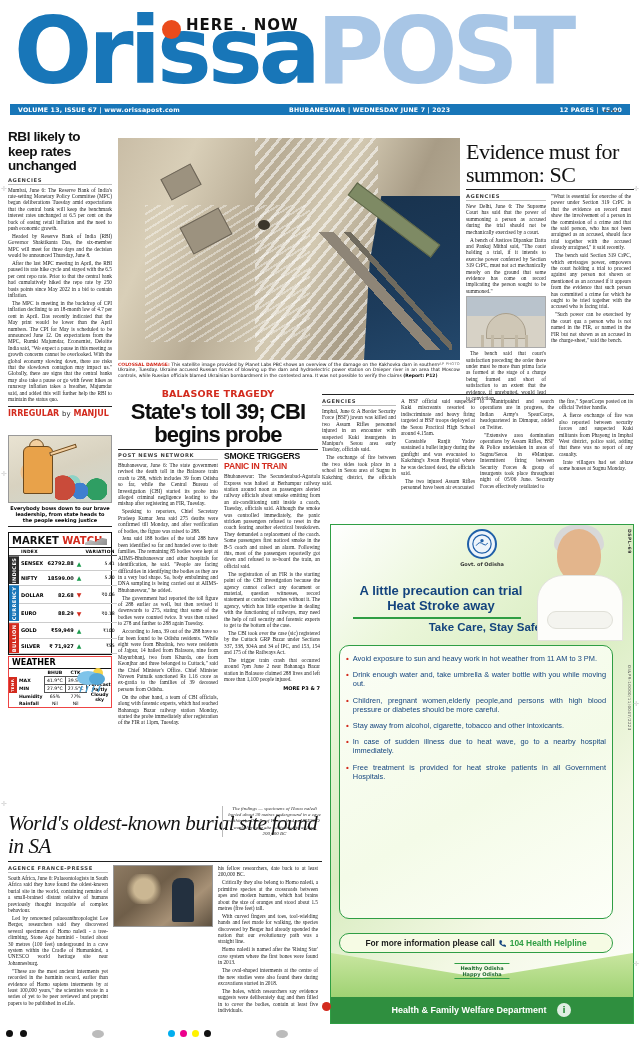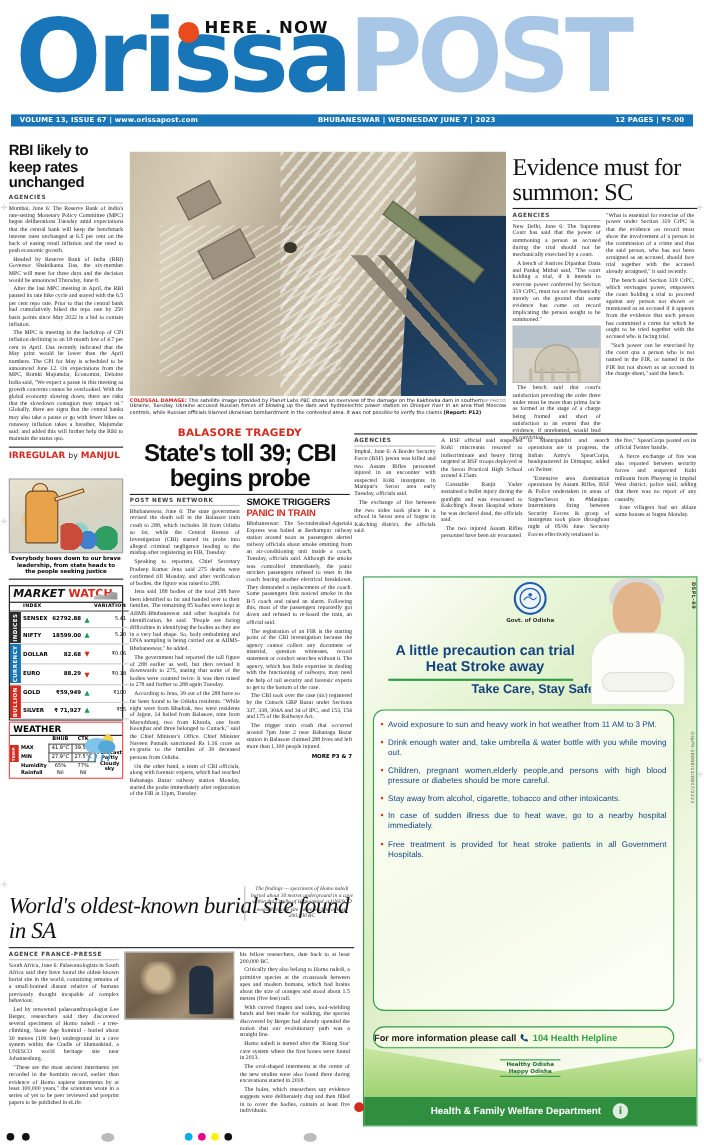--- a/index.html
+++ b/index.html
@@ -105,21 +105,21 @@
     border-bottom:1px solid #222; padding-bottom:3px;
   }
 
   
   .mw { margin-top:5px; border:1px solid #111; }
   .mw-head {
     font-family:"DejaVu Sans", sans-serif; font-weight:bold;
     font-size:10px; padding:2px 3px 1px 3px; position:relative;
     border-bottom:1px solid #111;
   }
-  .mw-head .m { color:#111;font-style:italic; }
+  .mw-head .m { color:#111; }
   .mw-head .w { color:#d32b1e; }
   .mw-head .glyph {
     position:absolute; right:4px; top:3px; width:22px; height:9px;
     background:linear-gradient(135deg,#cfcfcf,#8e8e8e);
     clip-path:polygon(0 70%,25% 40%,50% 60%,75% 15%,100% 30%,100% 100%,0 100%);
   }
   .mw table { width:100%; border-collapse:collapse; font-family:"DejaVu Sans", sans-serif; }
   .mw th {
     font-size:4.4px; text-align:left; padding:1px 2px; font-weight:bold;
     border-bottom:.5px solid #555; letter-spacing:.3px;
@@ -328,21 +328,21 @@
   }
   .ad-li {
     display:flex; gap:4px; margin-bottom:7px;
     font-family:"Liberation Sans", sans-serif;
     font-size:7.4px; line-height:9.2px; color:#14447e; text-align:justify;
   }
   .ad-li .bullet { color:#d32b1e; font-weight:bold; flex:0 0 auto; font-size:8px; line-height:9px;}
   .ad-callout {
     position:absolute; left:8px; bottom:70px; width:274px; height:20px;
     border:1.5px solid #2f9e44; border-radius:10px; background:#f6fbe4;
-    display:flex; align-items:center; 
+    display:flex; align-items:center; justify-content:center;
     font-family:"Liberation Sans", sans-serif; font-weight:bold; font-size:8.4px;
     color:#1d1d1d;
   }
   .ad-callout .hl { color:#2f9e44; margin-left:3px; }
   .ad-chev {
     position:absolute; left:0; bottom:26px; width:100%; height:44px;
     background:linear-gradient(180deg,#c9e6a0,#9fd273);
     clip-path:polygon(0 0, 50% 56%, 100% 0, 100% 100%, 0 100%);
   }
   .ad-tag {

